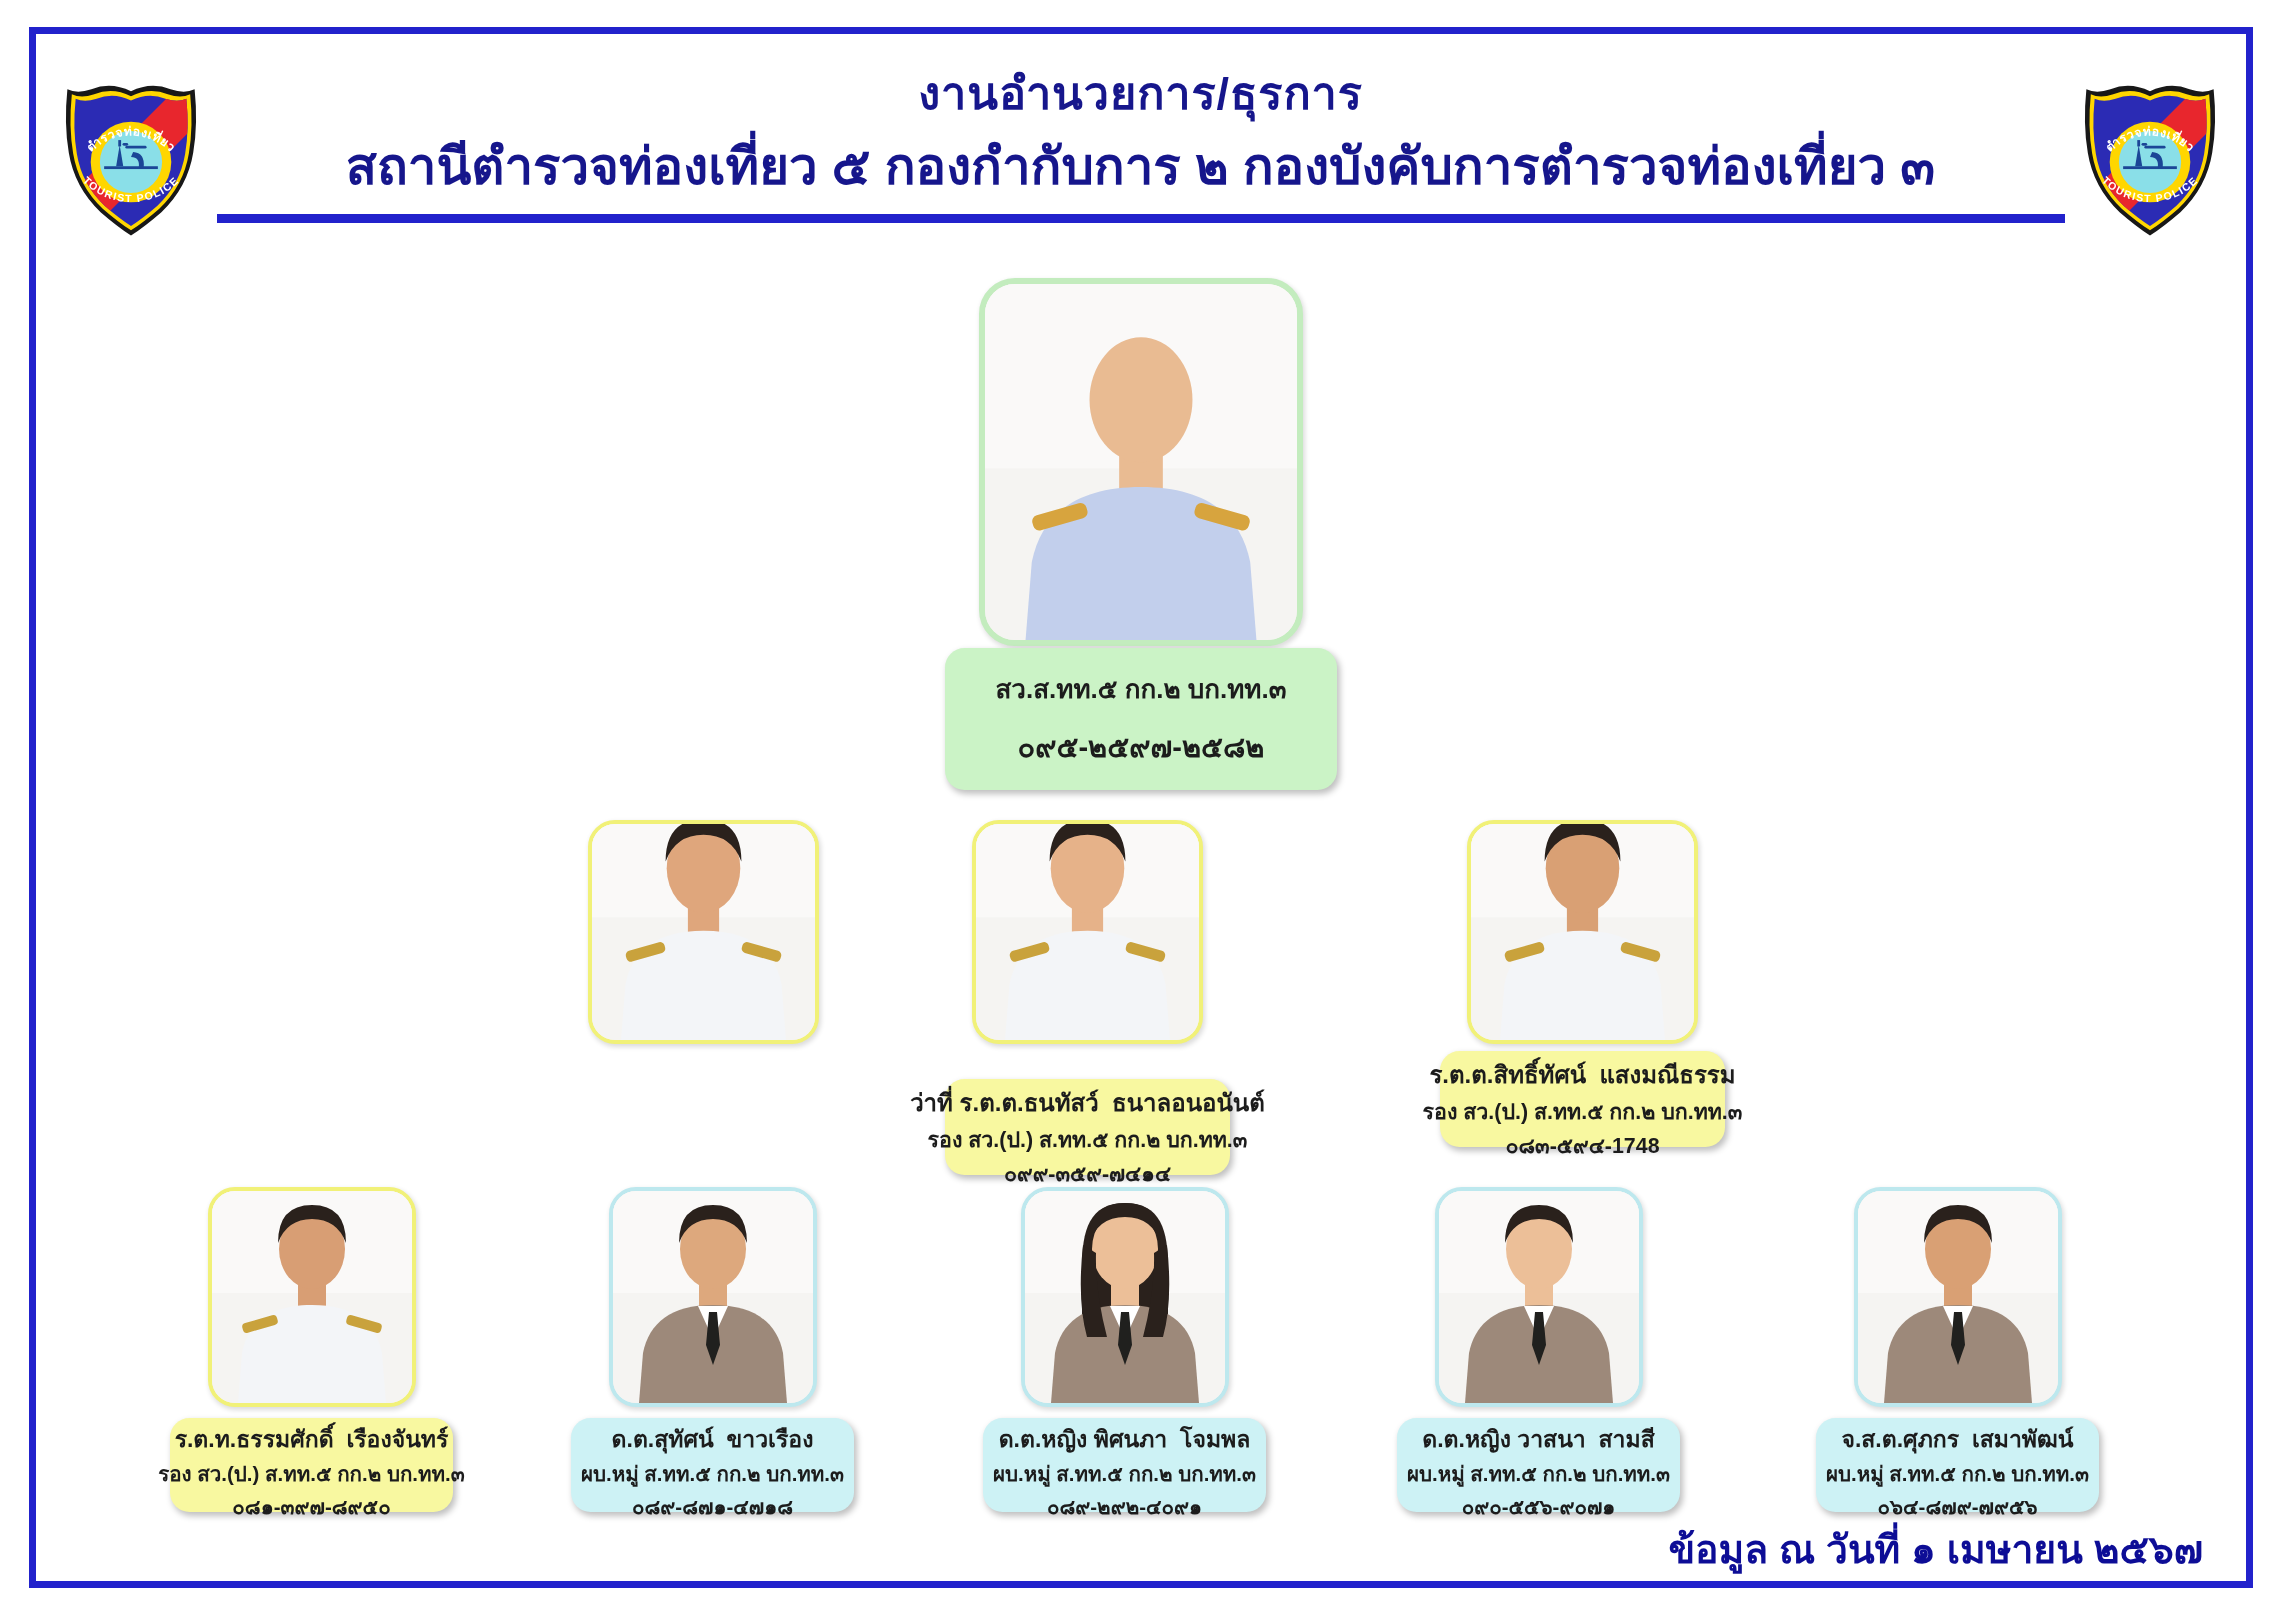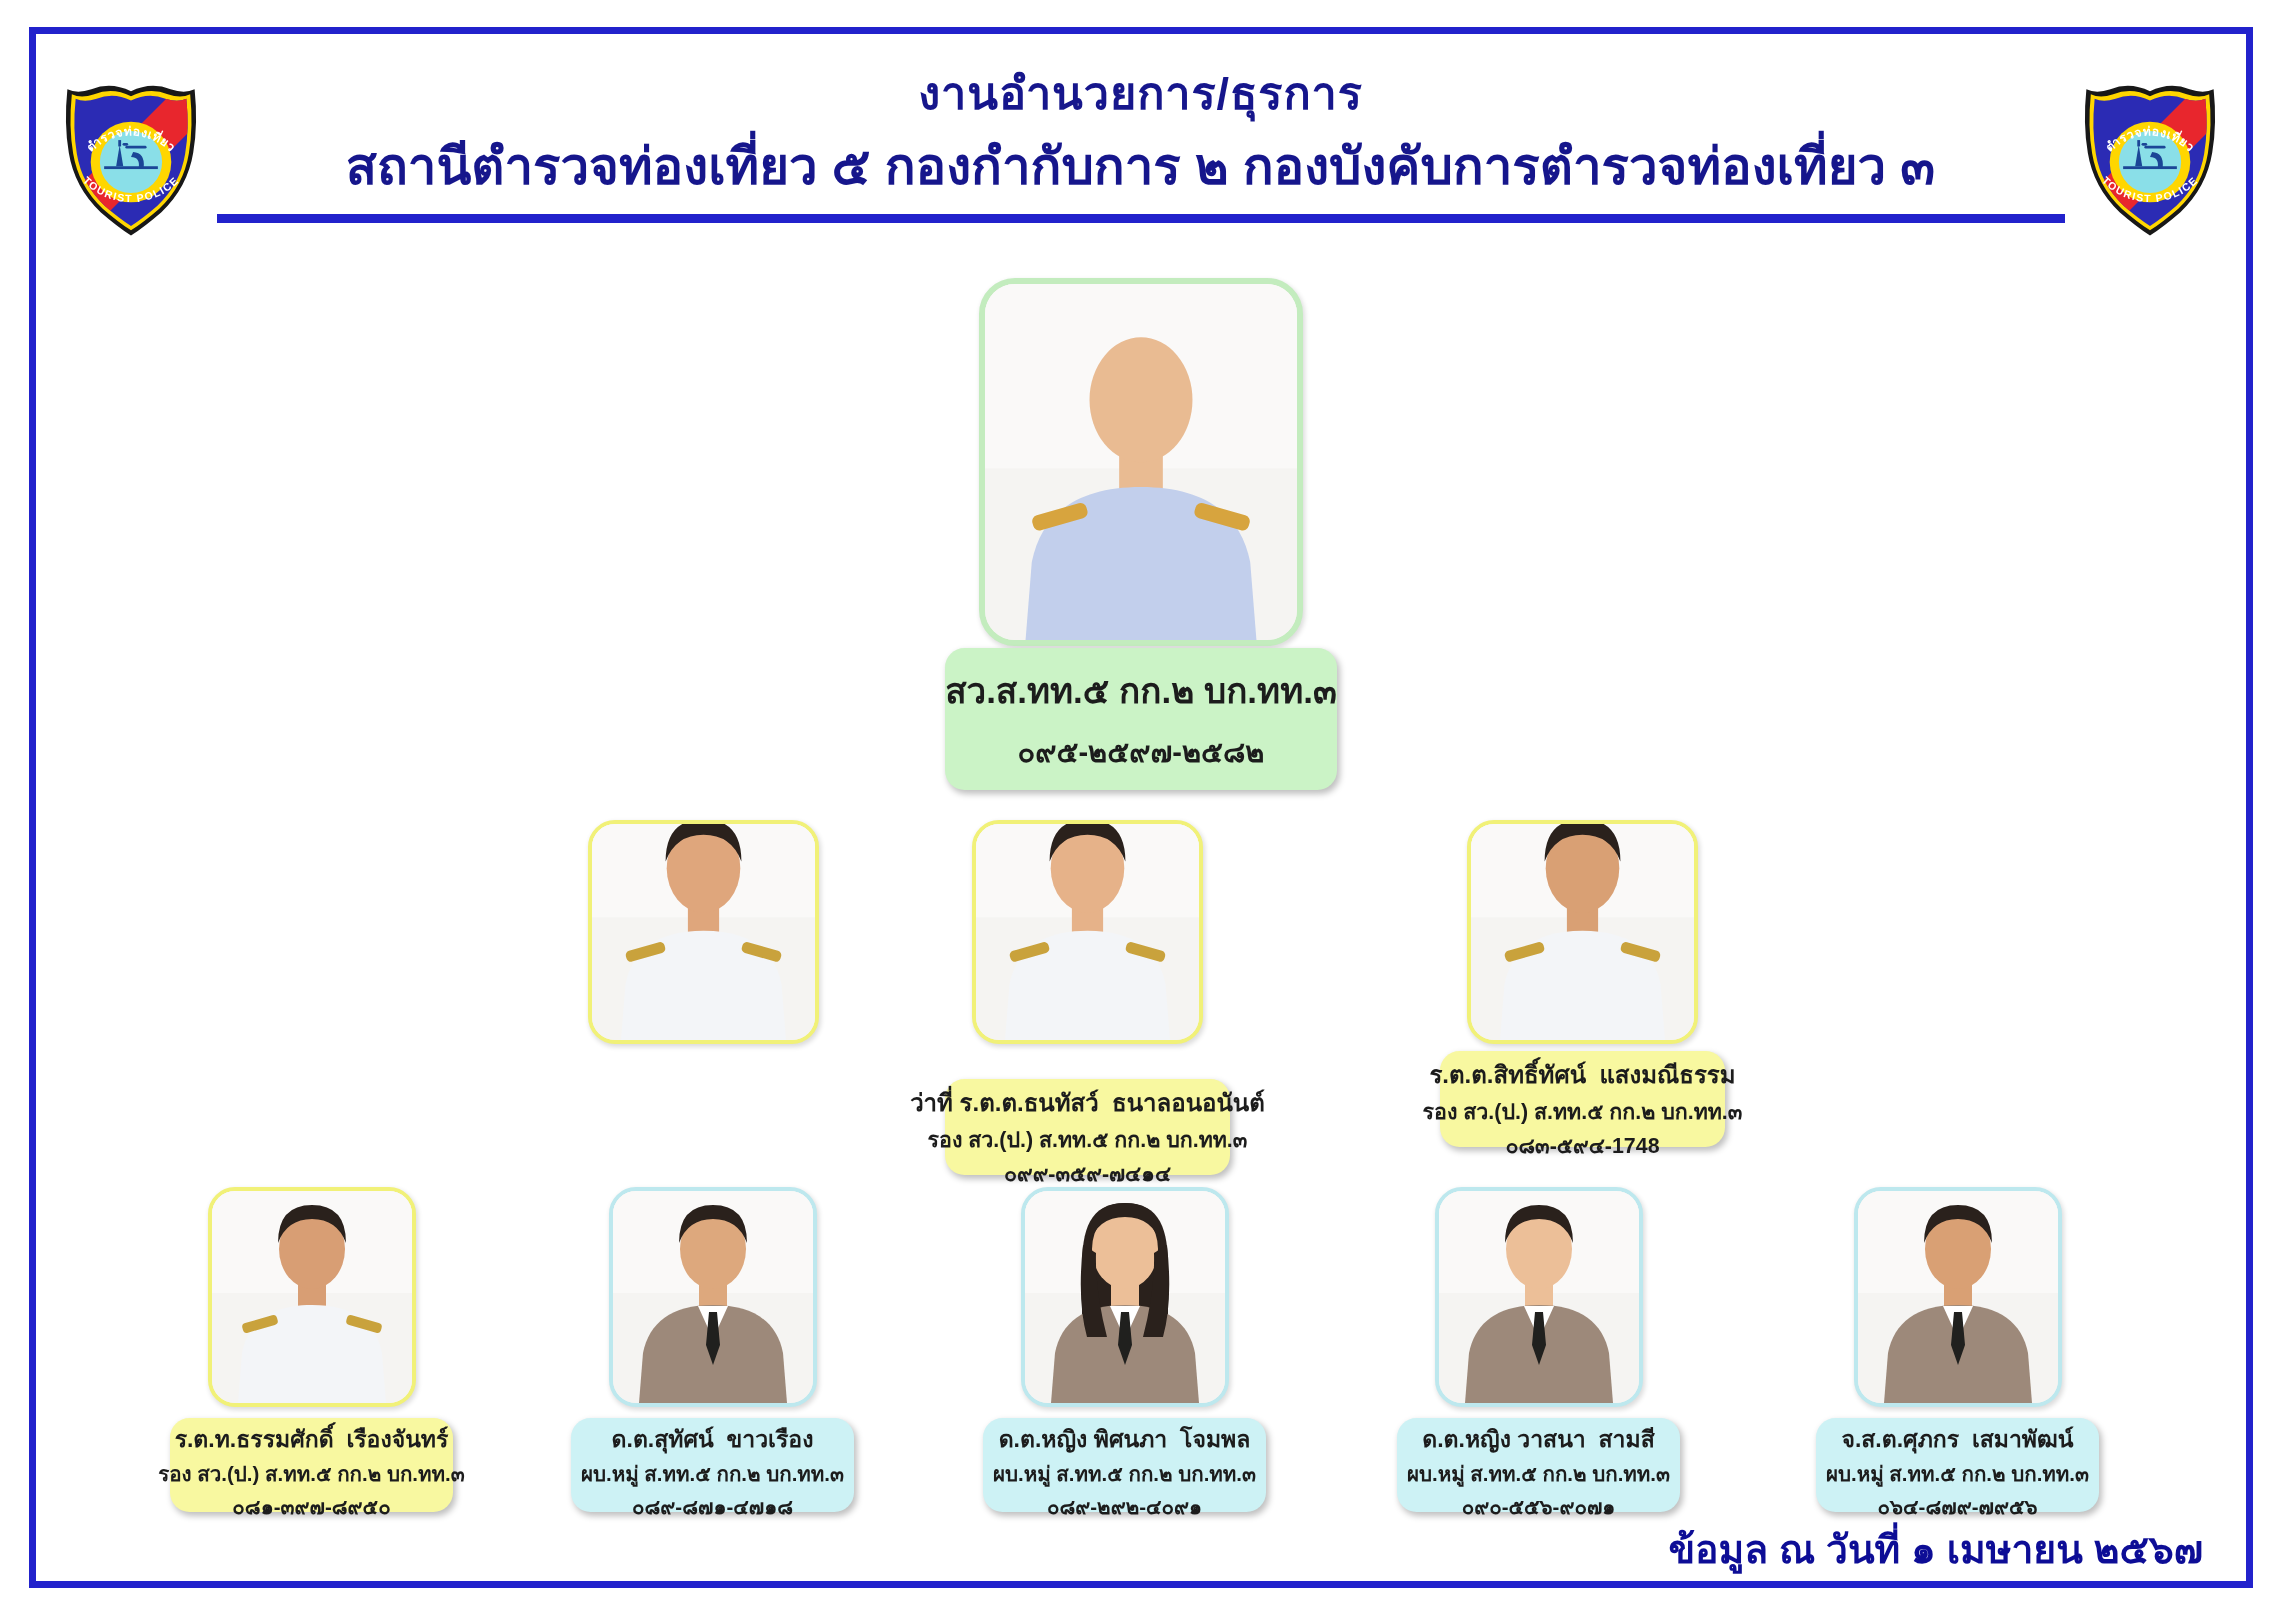--- a/index.html
+++ b/index.html
@@ -46,21 +46,21 @@
   .card-green{background:var(--card-green,#cbf3c6);}
   .card-yellow{background:var(--card-yellow,#f8f8a0);}
   .card-cyan{background:var(--card-cyan,#cdf2f5);}
   .card .name{font-weight:bold;white-space:pre;}
   .card .pos,.card .phone{font-weight:bold;white-space:pre;}
   
   .p0{left:945px;top:278px;width:392px;}
   .p0 .photo{width:312px;height:356px;}
   .p0 .card{width:392px;height:132px;margin-top:1.8px;padding:5.3px 0;}
   .p0 .name{font-size:36px;}
-  .p0 .pos{font-size:35px;}
+  .p0 .pos{font-size:26px;}
   .p0 .phone{font-size:29px;}
   
   .tier2 .photo{width:223px;height:216px;}
   .tier2 .card{width:285px;height:89px;margin-top:7.1px;padding:3.6px 0;}
   .tier2 .name{font-size:24px;}
   .tier2 .pos{font-size:21.4px;}
   .tier2 .phone{font-size:21.4px;}
   .p1{left:561px;top:820px;width:285px;}
   .p2{left:945px;top:820px;width:285px;gap:28px;}
   .p3{left:1440px;top:820px;width:285px;}

